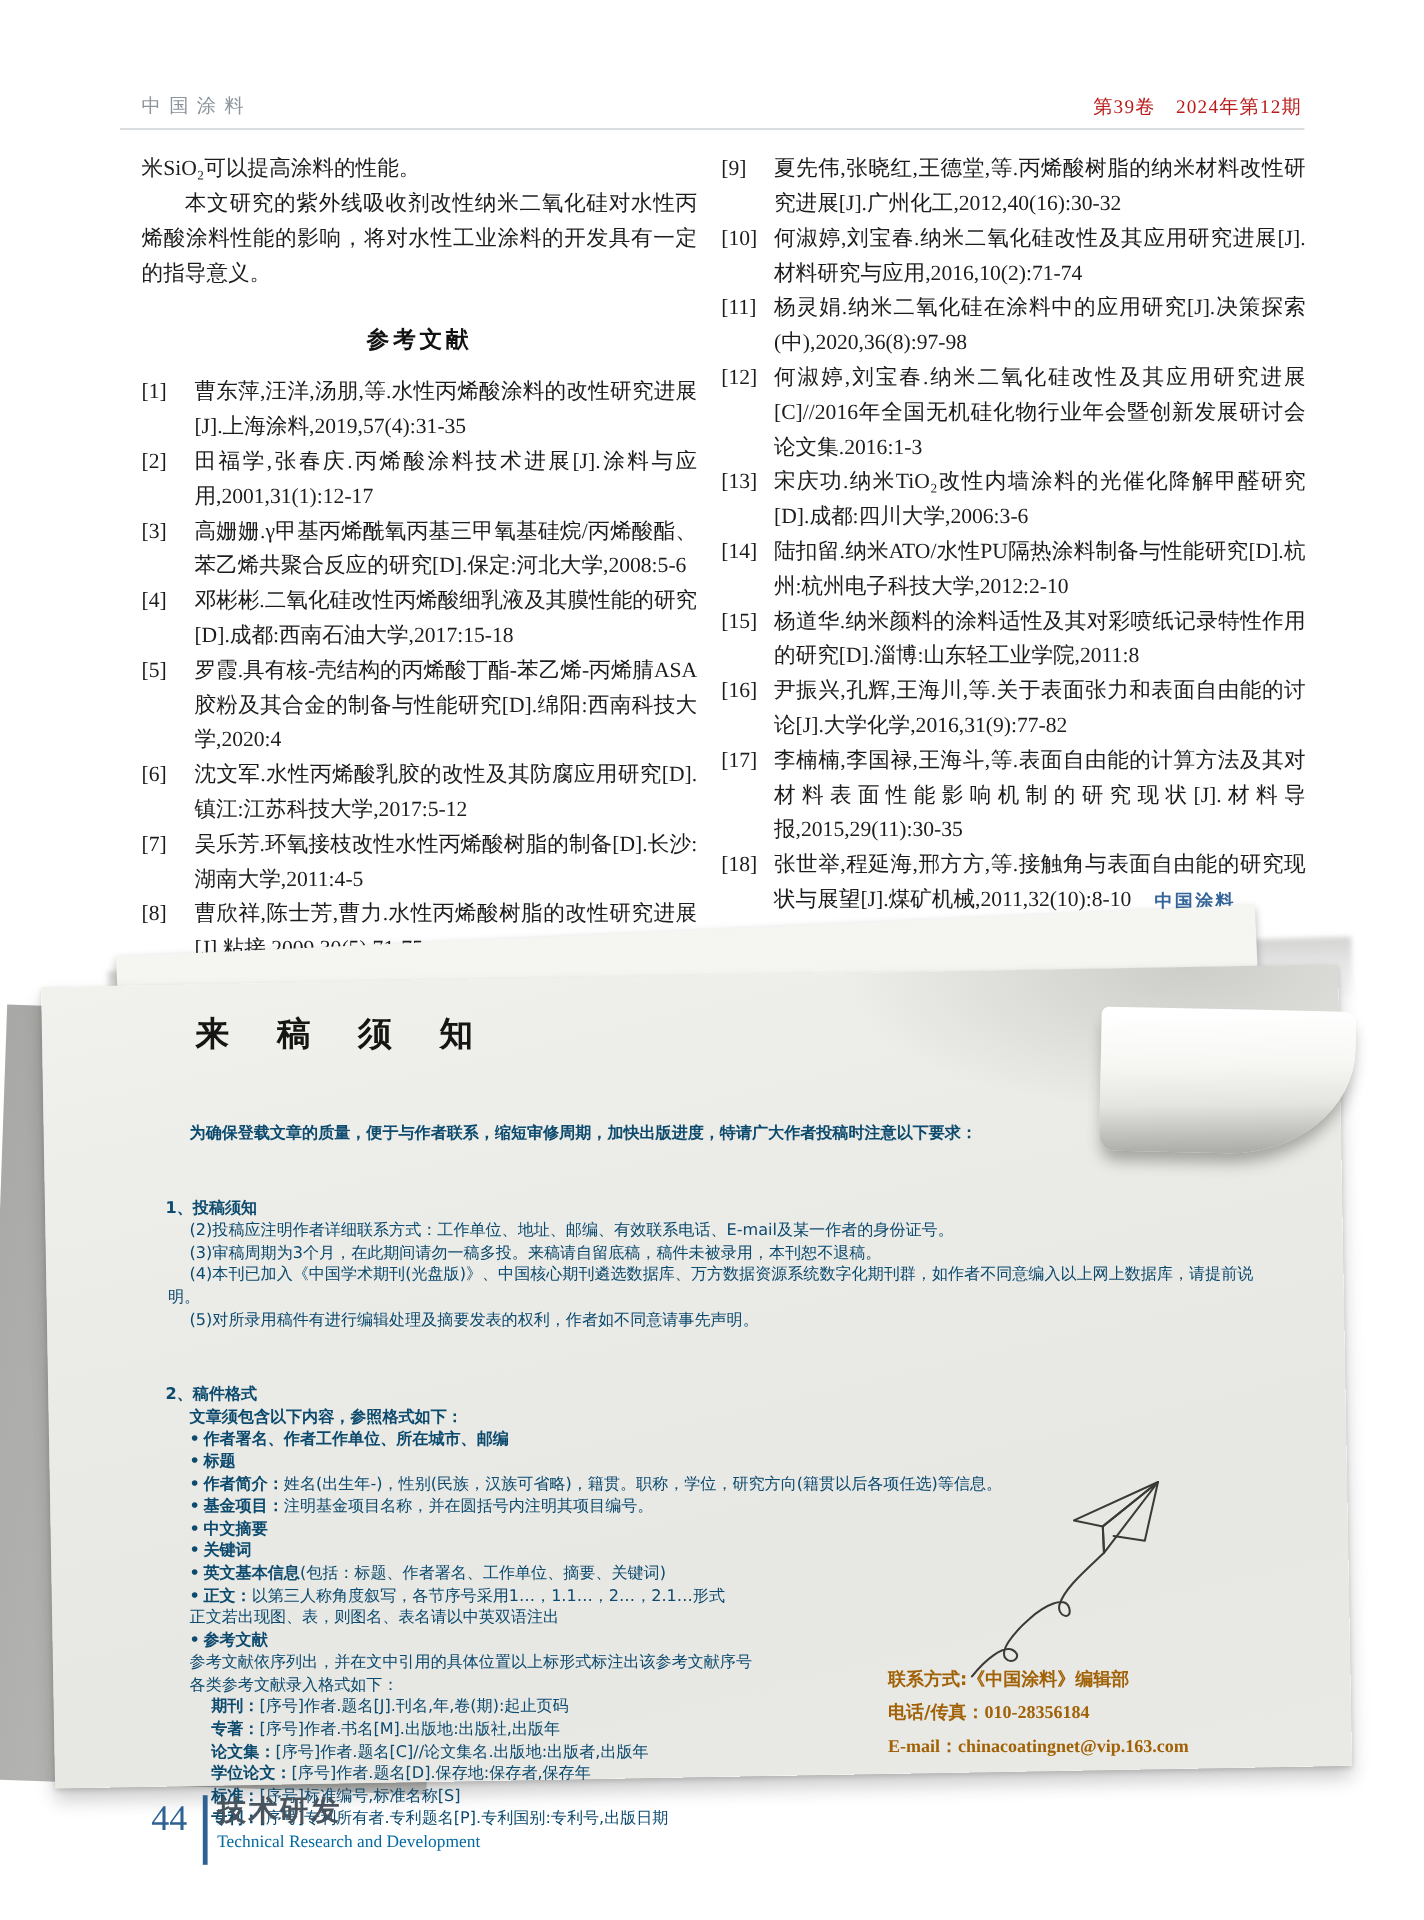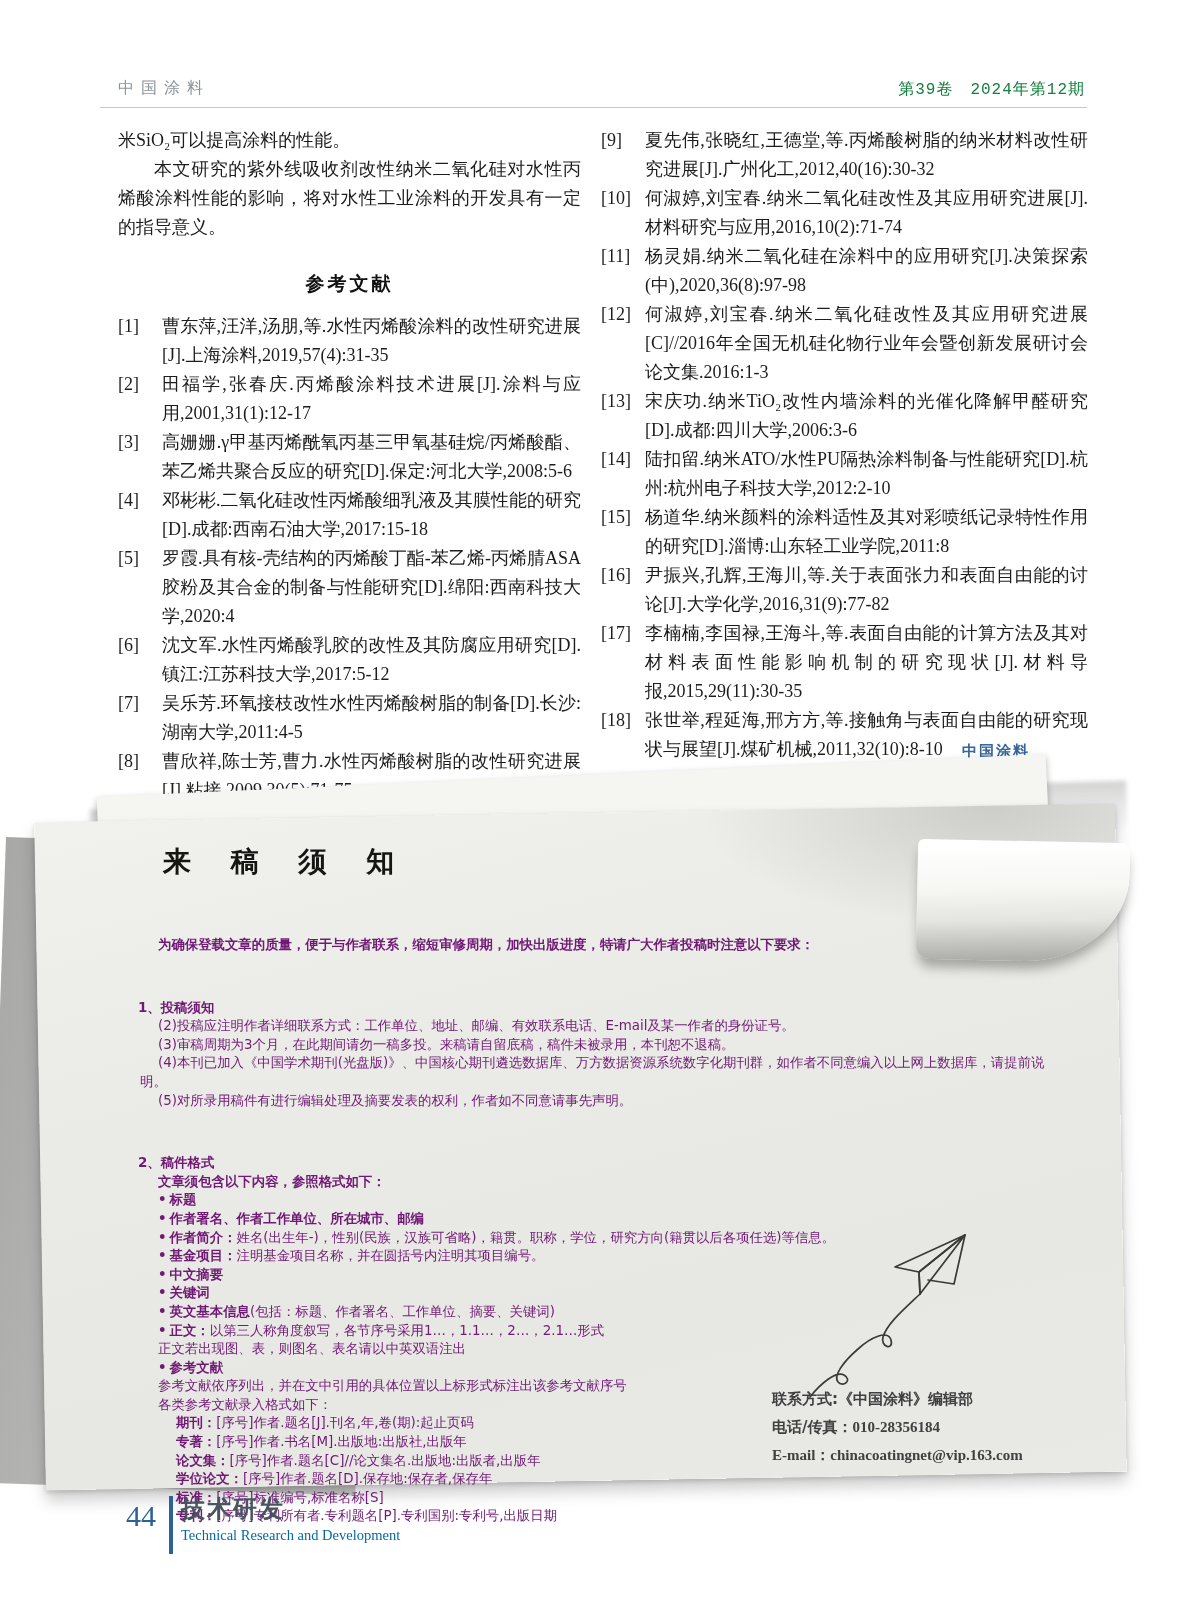--- a/index.html
+++ b/index.html
@@ -4,22 +4,22 @@
 <style>
   * { margin:0; padding:0; box-sizing:border-box; }
   html,body { background:#ffffff; }
   .page { position:relative; width:1187px; height:1600px; background:#ffffff; overflow:hidden;
           font-family:"Liberation Serif","DejaVu Serif",serif; color:#1c1c1c; }
 
   
   .hdr { position:absolute; left:100px; right:100px; top:76px; height:34px; }
   .hdr-journal { position:absolute; left:18px; top:2px; font-family:"DejaVu Sans","Liberation Sans",sans-serif;
                  font-size:16px; color:#8b939b; letter-spacing:7px; }
-  .hdr-issue { position:absolute; right:2px; top:3px; font-family:Liberation Mono, monospace;
-               font-size:16px; color:#15803d; letter-spacing:1px; }
+  .hdr-issue { position:absolute; right:2px; top:3px; font-family:Liberation Serif, serif;
+               font-size:16px; color:#b91c1c; letter-spacing:1px; }
   .hdr-rule { position:absolute; left:0; right:0; top:31px; height:1px; background:#c3c9ce; }
 
   
   .col { position:absolute; top:126px; font-size:18px; line-height:29px; text-align:justify; }
   .col-left  { left:118px; width:463px; }
   .col-right { left:601px; width:487px; }
   .p2 { text-indent:2em; }
   .refs-title { text-align:center; font-family:"DejaVu Sans","Liberation Sans",sans-serif;
                 font-size:19px; font-weight:700; letter-spacing:3px; margin:27px 0 14px; color:#111; }
   .ref { display:flex; }
@@ -52,35 +52,35 @@
                 background:radial-gradient(ellipse at 70% 0%, rgba(60,60,58,0.18), rgba(60,60,58,0) 70%); }
   .curl { position:absolute; right:58px; top:46px; width:212px; height:120px; transform:rotate(1.2deg);
           background:linear-gradient(178deg,#ffffff 5%,#f6f6f3 40%,#e4e4e0 65%,#c3c3bf 83%,#aeaeaa 95%);
           border-radius:6px 10px 105px 14px / 6px 10px 88px 14px;
           box-shadow:0 10px 12px -2px rgba(0,0,0,0.30); }
 
   .n-title { position:absolute; left:163px; top:48px; font-family:"DejaVu Sans","Liberation Sans",sans-serif;
              font-weight:900; font-size:28px; letter-spacing:15px; color:#151513; }
   .n-body { position:absolute; left:110px; top:141px; width:950px;
             font-family:"DejaVu Sans","Liberation Sans",sans-serif; font-size:13.4px; line-height:18.6px;
-            color:#701a75; }
+            color:#0c4a6e; }
   .b { font-weight:700; }
   .intro  { text-indent:48px; font-weight:700; }
   .sec    { padding-left:28px; font-weight:700;margin-top:44px; }
   .itm    { padding-left:30px; text-indent:18px; }
   .sub    { padding-left:48px; font-weight:700; }
   .blt    { padding-left:48px; }
   .blt::before { content:"•"; margin-right:3px; font-weight:700; }
   .follow { padding-left:48px; }
   .fmt    { padding-left:66px; }
   .u { text-decoration:underline; font-family:"Liberation Serif",serif; }
   .serifv { font-family:"Liberation Serif","DejaVu Serif",serif; }
 
-  .contact { position:absolute; left:772px; top:590px; font-family:"DejaVu Sans","Liberation Sans",sans-serif;
-             font-size:15px; line-height:28px; font-weight:700; color:#404040; }
+  .contact { position:absolute; left:740px; top:590px; font-family:"DejaVu Sans","Liberation Sans",sans-serif;
+             font-size:15px; line-height:28px; font-weight:700; color:#a16207; }
   .plane { position:absolute; left:788px; top:390px; width:282px; height:222px; }
 
   
   .ftr-num { position:absolute; left:126px; top:1499px; font-family:"Liberation Serif",serif;
              font-size:30px; color:#2e6295; }
   .ftr-bar { position:absolute; left:169px; top:1496px; width:4px; height:58px; background:#2e6295; }
   .ftr-cn  { position:absolute; left:181px; top:1493px; font-family:"DejaVu Sans","Liberation Sans",sans-serif;
              font-weight:700; font-size:24px; color:#49545f; letter-spacing:2px; }
   .ftr-en  { position:absolute; left:181px; top:1527px; font-family:"Liberation Serif",serif;
              font-size:14.5px; color:#0369a1; }
@@ -196,22 +196,22 @@
 
     <div class="n-body">
       <p class="intro">为确保登载文章的质量，便于与作者联系，缩短审修周期，加快出版进度，特请广大作者投稿时注意以下要求：</p>
       <p class="sec">1、投稿须知</p>
       <p class="itm">(2)投稿应注明作者详细联系方式：工作单位、地址、邮编、有效联系电话、E-mail及某一作者的身份证号。</p>
       <p class="itm">(3)审稿周期为3个月，在此期间请勿一稿多投。来稿请自留底稿，稿件未被录用，本刊恕不退稿。</p>
       <p class="itm">(4)本刊已加入《中国学术期刊(光盘版)》、中国核心期刊遴选数据库、万方数据资源系统数字化期刊群，如作者不同意编入以上网上数据库，请提前说明。</p>
       <p class="itm">(5)对所录用稿件有进行编辑处理及摘要发表的权利，作者如不同意请事先声明。</p>
       <p class="sec">2、稿件格式</p>
       <p class="sub">文章须包含以下内容，参照格式如下：</p>
+      <p class="blt"><span class="b">作者署名、作者工作单位、所在城市、邮编</span><span></span></p>
       <p class="blt"><span class="b">标题</span><span></span></p>
-      <p class="blt"><span class="b">作者署名、作者工作单位、所在城市、邮编</span><span></span></p>
       <p class="blt"><span class="b">作者简介：</span><span>姓名(出生年-)，性别(民族，汉族可省略)，籍贯。职称，学位，研究方向(籍贯以后各项任选)等信息。</span></p>
       <p class="blt"><span class="b">基金项目：</span><span>注明基金项目名称，并在圆括号内注明其项目编号。</span></p>
       <p class="blt"><span class="b">中文摘要</span><span></span></p>
       <p class="blt"><span class="b">关键词</span><span></span></p>
       <p class="blt"><span class="b">英文基本信息</span><span>(包括：标题、作者署名、工作单位、摘要、关键词)</span></p>
       <p class="blt"><span class="b">正文：</span><span>以第三人称角度叙写，各节序号采用1…，1.1…，2…，2.1…形式</span></p>
       <p class="follow">正文若出现图、表，则图名、表名请以中英双语注出</p>
       <p class="blt"><span class="b">参考文献</span><span></span></p>
       <p class="follow">参考文献依序列出，并在文中引用的具体位置以上标形式标注出该参考文献序号</p>
       <p class="follow">各类参考文献录入格式如下：</p>

